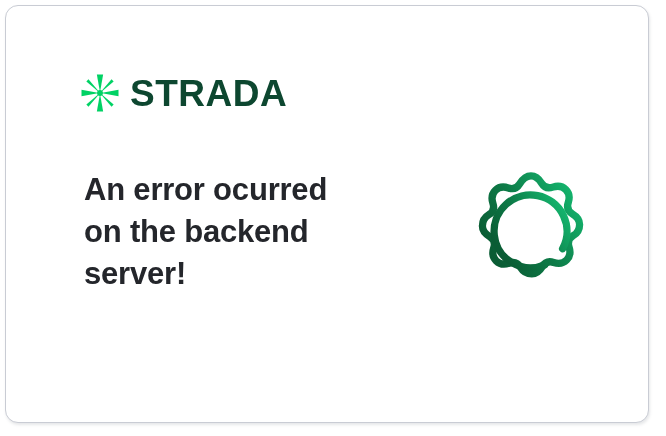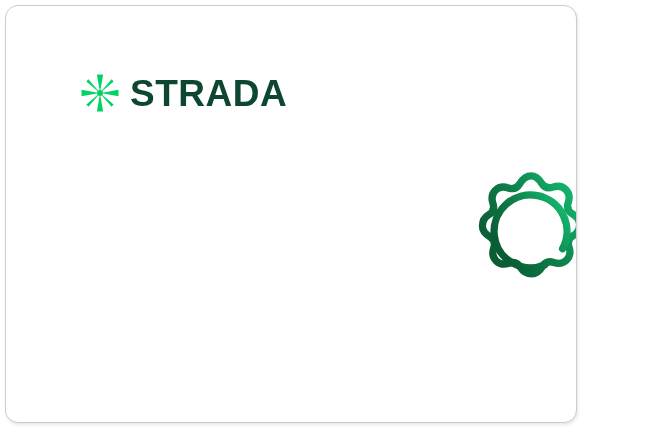--- a/index.html
+++ b/index.html
@@ -19,21 +19,21 @@
     width: 666px;
     height: 436px;
     background: #ffffff;
   }
 
   
   .error-card {
     position: absolute;
     left: 5px;
     top: 5px;
-    width: 572px;
+    width: 644px;
     height: 418px;
     background: #ffffff;
     border: 1px solid #c9ccd4;
     border-radius: 13px;
     box-shadow: 1px 2px 3px rgba(100,105,120,0.16);
     box-sizing: border-box;
     overflow: hidden;
   }
 
   
@@ -115,20 +115,23 @@
             <path d="M50 50 L79.5 15.5 L84.5 20.5 Z" fill="#00d264" transform="translate(-2,2)"></path>
             <path d="M50 50 L20.5 84.5 L15.5 79.5 Z" fill="#00d264" transform="translate(2,-2)"></path>
             <path d="M50 50 L79.5 84.5 L84.5 79.5 Z" fill="#00d264" transform="translate(-2,-2)"></path>
             <circle cx="50" cy="50" r="7" fill="#00d264"></circle>
           </g>
         </svg>
       </span>
       <span class="brand-word">STRADA</span>
     </div>
 
+    <div class="error-message">An error ocurred
+on the backend
+server!</div>
 
     <div class="gear-illustration">
       <svg viewBox="0 0 200 200" aria-hidden="true">
         <defs>
           <linearGradient id="gearGrad" x1="0.08" y1="0.75" x2="0.95" y2="0.18">
             <stop offset="0%" stop-color="#0a5c34"></stop>
             <stop offset="45%" stop-color="#0d7a47"></stop>
             <stop offset="100%" stop-color="#14b46d"></stop>
           </linearGradient>
         </defs>

